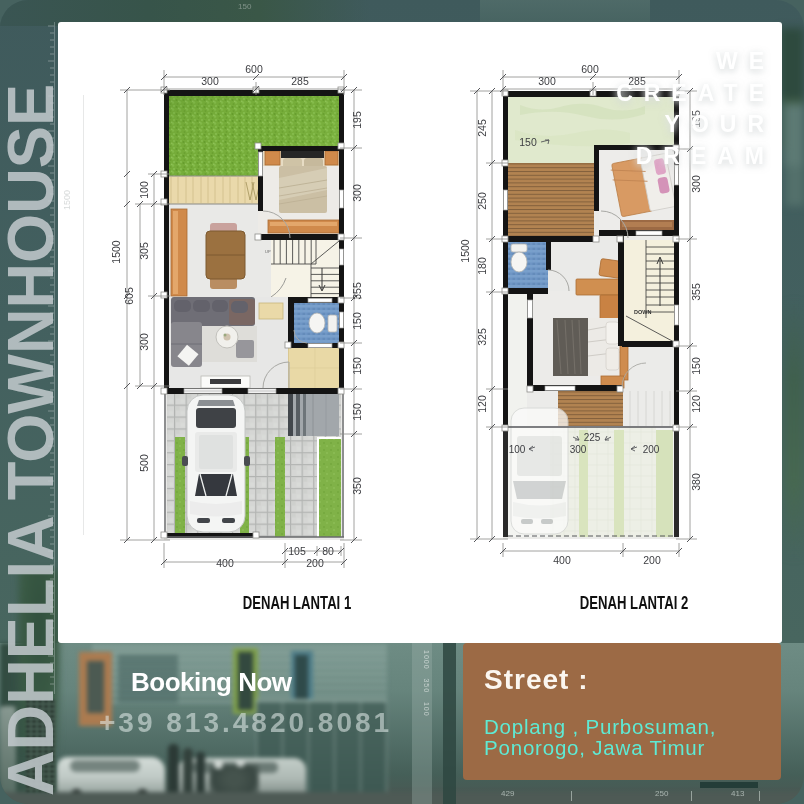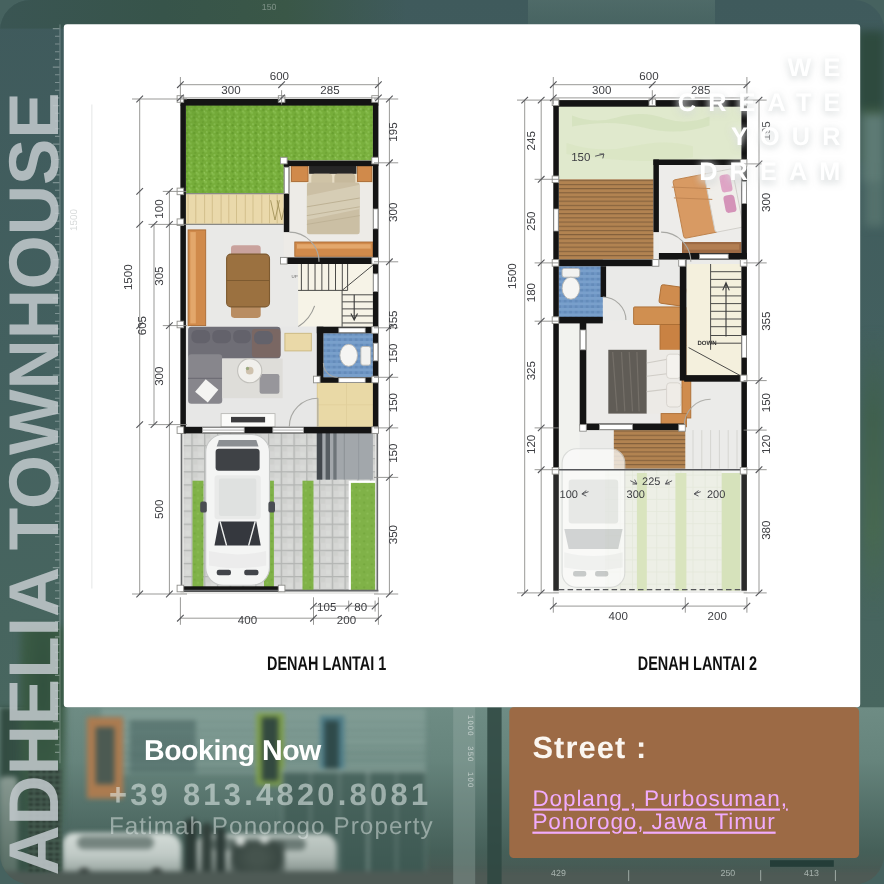--- a/index.html
+++ b/index.html
@@ -824,21 +824,20 @@
   <div class="abs" style="left:424px;top:46px;width:351px;text-align:right;color:#ffffff;
        font-weight:bold;font-size:23px;letter-spacing:11px;line-height:31.7px;
        text-shadow:0 0 8px rgba(255,255,255,.92), 0 2px 7px rgba(170,178,180,.7);">
     WE<br>CREATE<br>YOUR<br>DREAM
   </div>
 
   <div class="abs" style="left:99px;top:667px;color:#ffffff;font-weight:bold;font-size:26px;letter-spacing:-0.5px;margin-left:32px;">Booking Now</div>
 
   <div class="abs" style="left:99px;top:707px;color:rgba(230,238,237,.55);font-weight:bold;font-size:28px;letter-spacing:3px;">+39 813.4820.8081</div>
 
-  <div class="abs" style="left:99px;top:738px;color:rgba(225,233,232,.5);font-size:22px;letter-spacing:1px;">Fatimah Ponorogo Property</div>
 
   <div class="abs" style="left:463px;top:643px;width:318px;height:137px;background:#9c6a45;border-radius:4px;"></div>
 
   <div class="abs" style="left:484px;top:664px;color:#fbf6f0;font-size:28px;letter-spacing:1px;font-weight:bold;">Street :</div>
 
-  <div class="abs" style="left:484px;top:717px;color:#f0abfc;font-size:20.5px;line-height:20.5px;letter-spacing:.8px;text-decoration:underline;">Doplang , Purbosuman,<br>Ponorogo, Jawa Timur</div>
+  <div class="abs" style="left:484px;top:717px;color:#5eead4;font-size:20.5px;line-height:20.5px;letter-spacing:.8px;">Doplang , Purbosuman,<br>Ponorogo, Jawa Timur</div>
 
 </div>
 
 </body></html>

